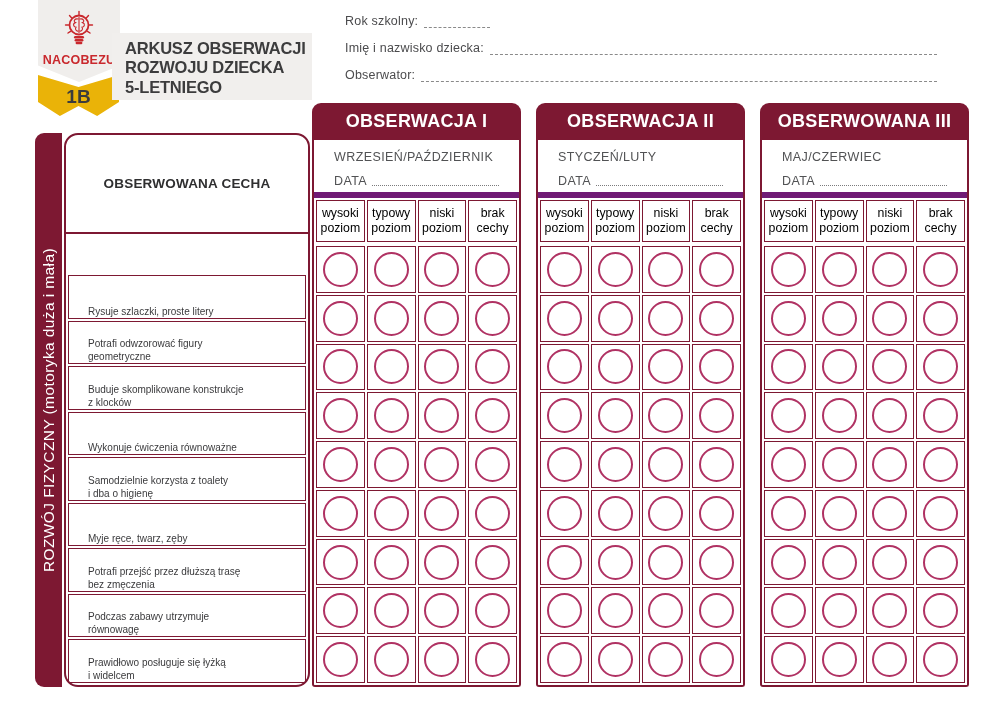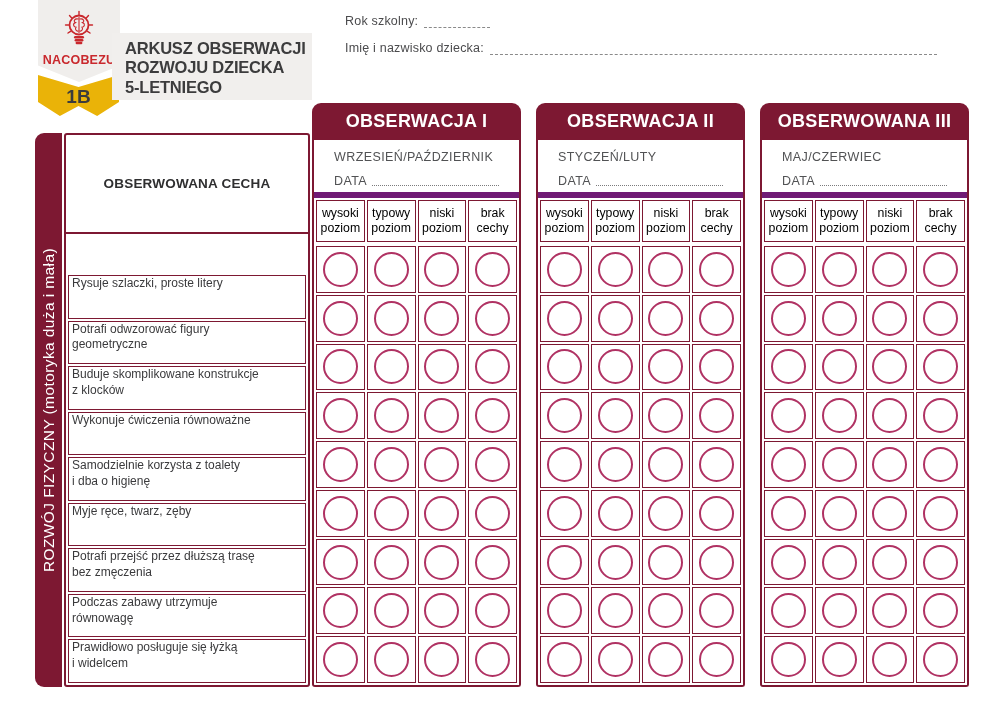--- a/index.html
+++ b/index.html
@@ -33,28 +33,28 @@
 
   
   .category-sidebar { position:absolute; left:35px; top:133px; width:27px; height:554px;
     background:#7d1832; border-radius:9px 0 0 9px;
     display:flex; align-items:center; justify-content:center; }
   .category-sidebar span { writing-mode:vertical-rl; transform:rotate(180deg); color:#ffffff;
     font-size:15.5px; letter-spacing:.4px; white-space:nowrap; }
 
   
   .feature-table { position:absolute; left:64px; top:133px; width:246px; height:554px;
-    border:2.5px solid #7d1832; border-radius:3px; background:#fff;
+    border:2.5px solid #7d1832; border-radius:14px; background:#fff;
     display:flex; flex-direction:column;gap:39px; }
   .feature-header { height:106px; border-bottom:2px solid #7d1832;
     display:flex; align-items:center; justify-content:center;
     font-weight:700; font-size:13.5px; color:#2f2f30; letter-spacing:.2px; }
   .feature-rows { height:441px; display:flex; flex-direction:column; gap:2px; padding:2px; }
-  .feature-row { flex:1; border:1.5px solid #7d1832; display:flex; align-items:flex-start;
-    padding-left:3px; font-size:12px; color:#3a3a3c; line-height:1.3; white-space:pre-line; }
+  .feature-row { flex:1; border:1.5px solid #7d1832; display:flex; align-items:flex-end;
+    padding-left:19px; font-size:10px; color:#3a3a3c; line-height:1.3; white-space:pre-line; }
 
   
   .obs-section { position:absolute; top:103px; width:209px; height:584px;
     display:flex; flex-direction:column; }
   .obs-header { height:44px; background:#7d1832; border-radius:9px 9px 0 0; color:#fff;
     font-weight:700; font-size:18px; letter-spacing:.3px;
     display:flex; align-items:center; justify-content:center; }
   .obs-body { flex:1; border:2.5px solid #7d1832; border-top:none; border-radius:0 0 3px 3px;
     background:#fff; display:flex; flex-direction:column; }
   .obs-period { flex:1; padding:10px 20px 4px; border-bottom:6px solid #701a75; }
@@ -119,20 +119,24 @@
 
   <div class="form-fields">
     <div class="form-row">
       <span class="flabel">Rok szkolny:</span>
       <span class="fill-line short"></span>
     </div>
     <div class="form-row">
       <span class="flabel">Imię i nazwisko dziecka:</span>
       <span class="fill-line"></span>
     </div>
+    <div class="form-row">
+      <span class="flabel">Obserwator:</span>
+      <span class="fill-line"></span>
+    </div>
   </div>
 
   <div class="category-sidebar">
     <span>ROZWÓJ FIZYCZNY (motoryka duża i mała)</span>
   </div>
 
   <div class="feature-table">
     <div class="feature-header">OBSERWOWANA CECHA</div>
     <div class="feature-rows" id="feature-rows">
         <div class="feature-row"><span>Rysuje szlaczki, proste litery</span></div>

